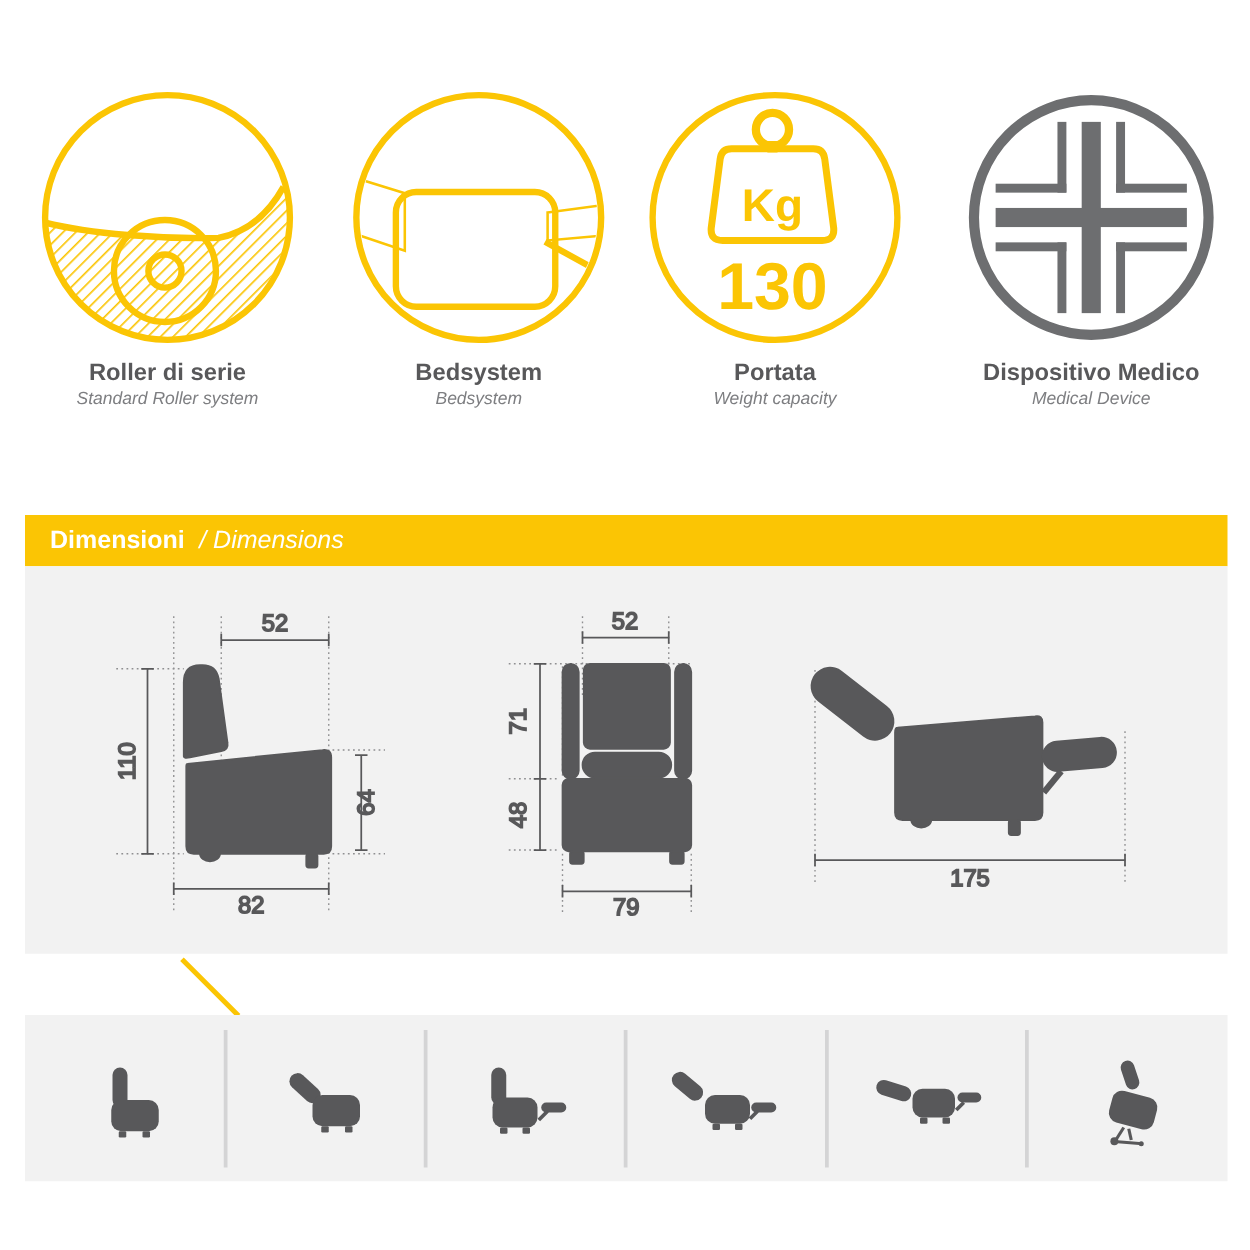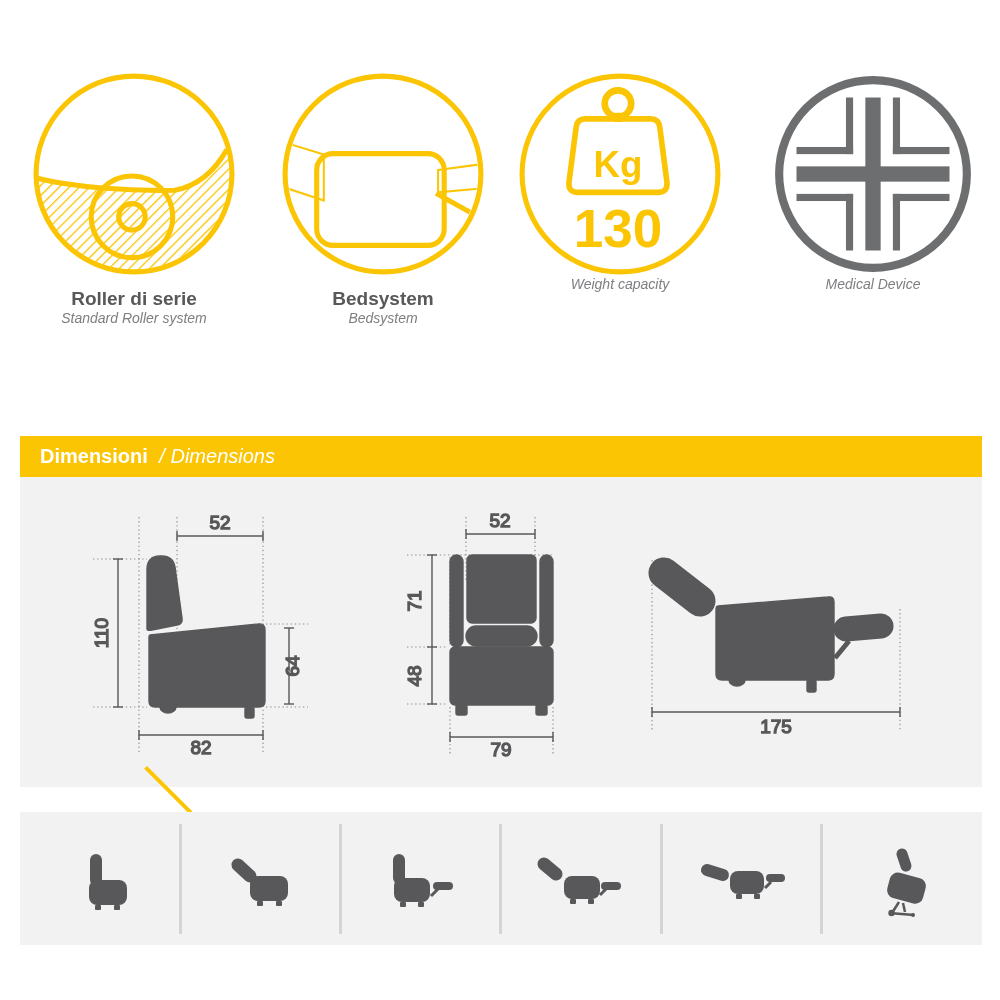--- a/index.html
+++ b/index.html
@@ -86,41 +86,43 @@
 
   <div class="feature" style="left:620px">
     <svg class="ico" width="204" height="204" viewBox="0 0 200 200">
       <circle cx="100" cy="100" r="96" class="y-stroke" stroke-width="5"></circle>
       <circle cx="98" cy="31" r="13" class="y-stroke" stroke-width="6.5"></circle>
       <rect x="94" y="40" width="8" height="9" class="y-fill"></rect>
       <path d="M 66,46 L 130,46 Q 138,46 139,54 L 146,108 Q 147,118 137,118 L 59,118 Q 49,118 50,108 L 57,54 Q 58,46 66,46 Z" fill="#fff" class="y-stroke" stroke-width="5.5"></path>
       <text x="98" y="103" font-size="36" class="kg-txt">Kg</text>
       <text x="98" y="172" font-size="52" class="kg-txt">130</text>
     </svg>
+    <div class="f-title">Portata</div>
     <div class="f-sub">Weight capacity</div>
   </div>
 
   <div class="feature" style="left:873px">
     <svg class="ico" width="204" height="204" viewBox="0 0 200 200">
       <circle cx="100" cy="100" r="92" class="g-stroke" stroke-width="8"></circle>
       <rect x="92.5" y="25" width="15" height="150" class="g-fill"></rect>
       <rect x="25" y="92.5" width="150" height="15" class="g-fill"></rect>
       <rect x="73.5" y="25" width="7" height="55.5" class="g-fill"></rect>
       <rect x="73.5" y="119.5" width="7" height="55.5" class="g-fill"></rect>
       <rect x="119.5" y="25" width="7" height="55.5" class="g-fill"></rect>
       <rect x="119.5" y="119.5" width="7" height="55.5" class="g-fill"></rect>
       <rect x="25" y="73.5" width="55.5" height="7" class="g-fill"></rect>
       <rect x="119.5" y="73.5" width="55.5" height="7" class="g-fill"></rect>
       <rect x="25" y="119.5" width="55.5" height="7" class="g-fill"></rect>
       <rect x="119.5" y="119.5" width="55.5" height="7" class="g-fill"></rect>
     </svg>
+    <div class="f-title">Dispositivo Medico</div>
     <div class="f-sub">Medical Device</div>
   </div>
 
-  <div class="section" style="top:436px">
+  <div class="section" style="top:412px">
     <div class="bar">
       <span class="t">Dimensioni</span>
       <span class="s">/ Dimensions</span>
     </div>
     <div class="panel dim">
 
       <svg class="diag" style="left:70px;top:25px" width="230" height="260" viewBox="0 0 230 260">
         <line class="guide" x1="49" y1="15" x2="49" y2="252"></line>
         <line class="guide" x1="87" y1="15" x2="87" y2="130"></line>
         <line class="guide" x1="173" y1="15" x2="173" y2="252"></line>

